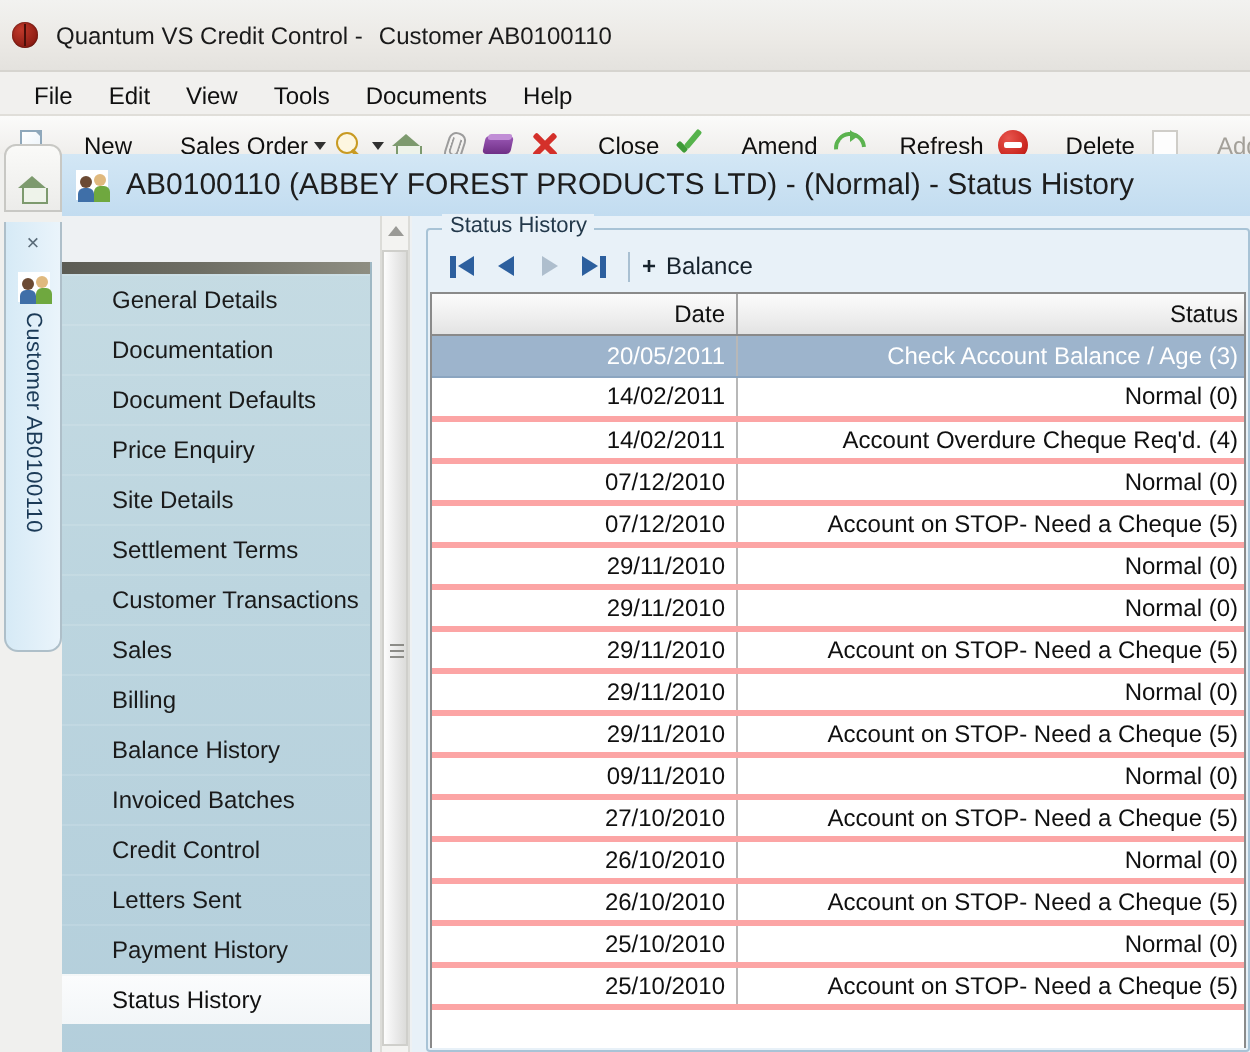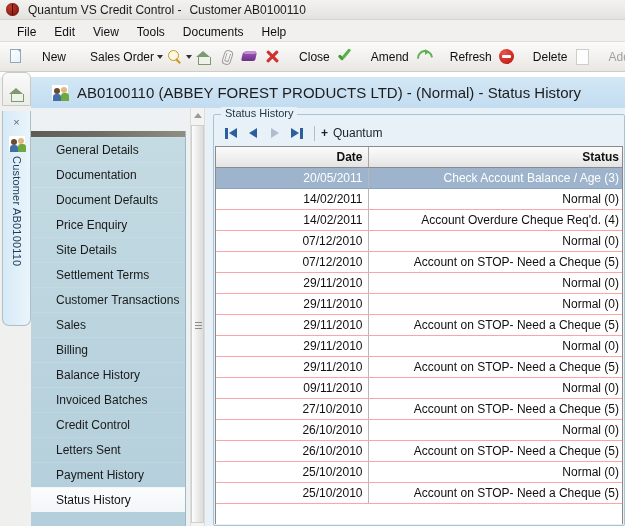--- a/index.html
+++ b/index.html
@@ -7,21 +7,21 @@
     margin: 0; padding: 0;
     width: 625px; height: 526px;
     overflow: hidden;
     font-family: "Liberation Sans", sans-serif;
     background: #ffffff;
   }
   #app { position: relative; width: 625px; height: 526px; overflow: hidden; }
 
   
   .titlebar {
-    height: 20px;
+    height: 36px;
     background: linear-gradient(to bottom, #f2f2f0 0%, #eceae6 55%, #e4e2de 100%);
     border-bottom: 1px solid #d6d4cf;
     display: flex; align-items: center;
     padding-left: 5px;
   }
   .app-icon {
     width: 16px; height: 16px; margin-right: 7px;
     position: relative; flex: none;
   }
   .app-icon .bug {
@@ -240,21 +240,21 @@
     position:absolute; left:8px; top:7px; width:8px; height:8px;
     background:#6fa83f; border-radius:3px 3px 0 0;
   }
 
   
   .pagehdr {
     position: absolute; left: 31px; top: 0;
     width: 594px; height: 31px;
     background: linear-gradient(to bottom,#d3e7f5 0%, #c2dcf0 100%);
     display: flex; align-items: center;
-    padding-left: 21px;
+    padding-left: 7px;
   }
   .pagehdr .title {
     font-size: 15px; color: #1d1d1d; margin-left: 9px;
     white-space: nowrap;
   }
 
   
   .navpanel {
     position: absolute; left: 31px; top: 31px;
     width: 155px; height: 418px;
@@ -358,28 +358,28 @@
     border-bottom: none;
     overflow: hidden;
     height: 378px;
   }
   table { border-collapse: collapse; width: 100%; table-layout: fixed; }
   thead th {
     height: 20px;
     background: linear-gradient(to bottom,#fbfbfb 0%, #efefef 55%, #e3e3e3 100%);
     border-right: 1px solid #a6a6a6;
     border-bottom: 1px solid #8a8a8a;
-    font-size: 12px; font-weight: bold; color: #101010;
+    font-size: 12px; font-weight: normal; color: #101010;
     text-align: right; padding-right: 5px; margin-top: 37px;
   }
   thead th:last-child { border-right: none; padding-left: 30px; }
   tbody td {
     height: 21px;
     border-right: 1px solid #b8b8b8;
-    border-bottom: 1px solid #fca5a5;
+    border-bottom: 3px solid #fca5a5;
     font-size: 12px; color: #101010;
     text-align: right; padding-right: 5px;
     white-space: nowrap; overflow: hidden;
   }
   tbody td:last-child { border-right: none; }
   tbody tr.sel td {
     background: #9db4cc;
     color: #ffffff;
     border-bottom: 1px solid #8ba5c0;
   }
@@ -538,21 +538,21 @@
           </div>
           <div class="navbtn">
             <span class="pair">
                 <span class="tri right"></span>
                 <span class="bar"></span>
               </span>
           </div>
           <span class="navsep"></span>
           <div class="adv">
             <span class="plus">+</span>
-            <span>Quantum</span>
+            <span>Balance</span>
           </div>
         </div>
 
         <div class="grid">
           <table>
             <colgroup>
                 <col class="c-date">
                 <col class="c-status">
               </colgroup>
             <thead>

